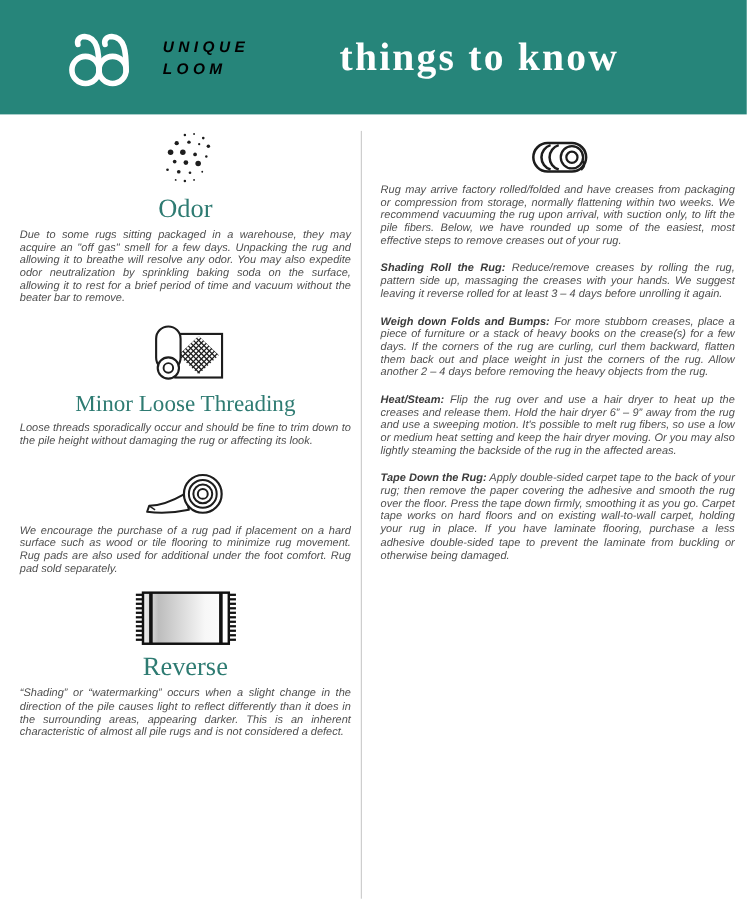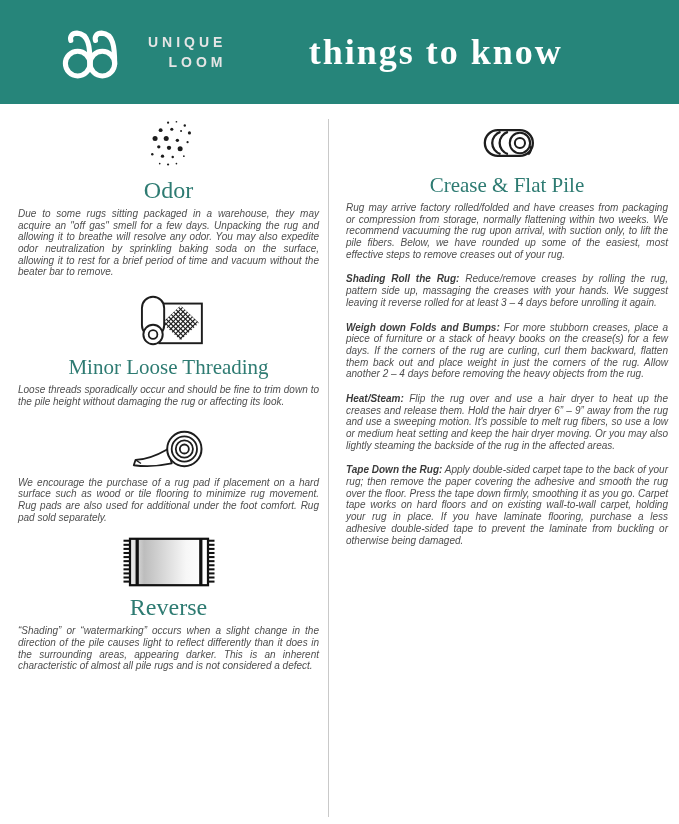--- a/index.html
+++ b/index.html
@@ -9,22 +9,22 @@
     font-family:"Liberation Sans", sans-serif; position:relative;
   }
   
   .header {
     height:104px; background:#26857a; display:flex; align-items:center;
     padding:0 28px 0 58px;
   }
   .logo-block { display:flex; align-items:center; flex:none; }
   .logo-svg { display:block; }
   .brand-text {
-    color:#e5e5e5; font-size:14px; letter-spacing:4px; font-weight:bold;
-    text-align:right; line-height:1.45; margin-left:10px;
+    color:#000000; font-size:14px; letter-spacing:4px; font-weight:bold;
+    text-align:left; line-height:1.45; margin-left:10px;font-style:italic;
   }
   .brand-text span { display:block; }
   .header-title {
     flex:1; text-align:center; color:#ffffff;
     font-family:"Liberation Serif", serif; font-size:36px; font-weight:bold;
     letter-spacing:2px; padding-right:6px;
   }
   
   .content { display:flex; padding:15px 11px 0 18px; height:720px; }
   .col-left  { flex:none; width:301px; }
@@ -209,21 +209,20 @@
         <div class="icon-box">
           <svg width="74" height="48" viewBox="0 0 80 52">
             <path d="M30,12 H54 A14,14 0 0 1 54,40 H30 A14,14 0 0 1 30,12 Z" fill="#ffffff" stroke="#1d1d1d" stroke-width="2.5" stroke-linejoin="round"></path>
             <path class="icon-line" d="M33,14 A12.5,12.5 0 0 0 33,38" stroke-width="2.5"></path>
             <path class="icon-line" d="M41,14 A12.5,12.5 0 0 0 41,38" stroke-width="2.5"></path>
             <circle cx="54" cy="26" r="11" fill="none" stroke="#1d1d1d" stroke-width="2.2"></circle>
             <circle cx="54" cy="26" r="5.5" fill="none" stroke="#1d1d1d" stroke-width="2.2"></circle>
             <path class="icon-line" d="M64.5,29.5 Q68,34 63,38.5" stroke-width="2.2"></path>
           </svg>
         </div>
-        <h3 class="sec-heading big">Crease &amp; Flat Pile</h3>
         <p class="sec-body">Rug may arrive factory rolled/folded and have creases from packaging or compression from storage, normally flattening within two weeks. We recommend vacuuming the rug upon arrival, with suction only, to lift the pile fibers. Below, we have rounded up some of the easiest, most effective steps to remove creases out of your rug.</p>
       </div>
 
       <p class="tip"><strong class="tip-label">Shading Roll the Rug:</strong><span> Reduce/remove creases by rolling the rug, pattern side up, massaging the creases with your hands. We suggest leaving it reverse rolled for at least 3 – 4 days before unrolling it again.</span></p>
 
       <p class="tip"><strong class="tip-label">Weigh down Folds and Bumps:</strong><span> For more stubborn creases, place a piece of furniture or a stack of heavy books on the crease(s) for a few days. If the corners of the rug are curling, curl them backward, flatten them back out and place weight in just the corners of the rug. Allow another 2 – 4 days before removing the heavy objects from the rug.</span></p>
 
       <p class="tip"><strong class="tip-label">Heat/Steam:</strong><span> Flip the rug over and use a hair dryer to heat up the creases and release them. Hold the hair dryer 6” – 9” away from the rug and use a sweeping motion. It's possible to melt rug fibers, so use a low or medium heat setting and keep the hair dryer moving. Or you may also lightly steaming the backside of the rug in the affected areas.</span></p>
 
       <p class="tip"><strong class="tip-label">Tape Down the Rug:</strong><span> Apply double-sided carpet tape to the back of your rug; then remove the paper covering the adhesive and smooth the rug over the floor. Press the tape down firmly, smoothing it as you go. Carpet tape works on hard floors and on existing wall-to-wall carpet, holding your rug in place. If you have laminate flooring, purchase a less adhesive double-sided tape to prevent the laminate from buckling or otherwise being damaged.</span></p>

